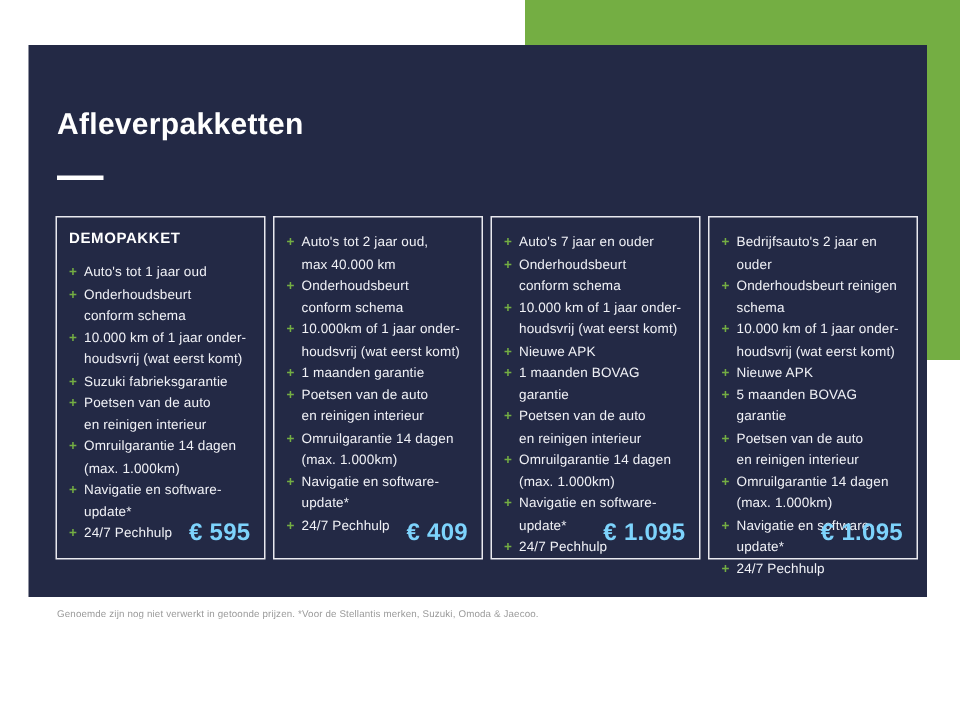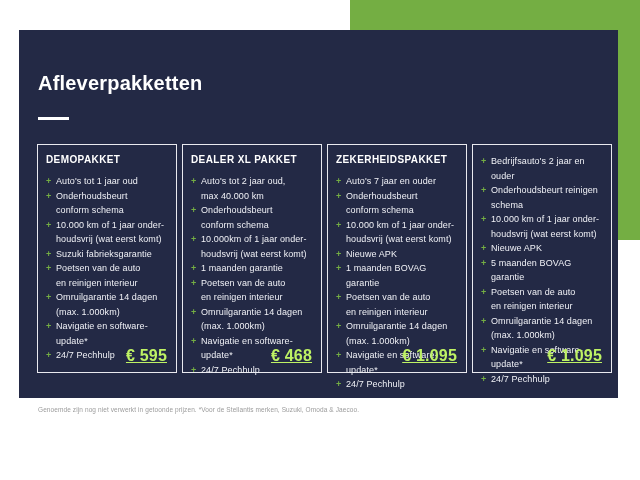--- a/index.html
+++ b/index.html
@@ -48,21 +48,21 @@
   .item-text{
     display:block;font-size:9px;line-height:14.5px;color:var(--item-text);
     white-space:pre-line;letter-spacing:0.1px;
   }
   .plus{
     position:absolute;left:0;top:0;
     font-size:9px;line-height:14.5px;font-weight:700;color:var(--green);
   }
   .price{
     position:absolute;right:9px;bottom:7px;
-    font-size:16px;font-weight:700;color:#bef264;letter-spacing:0.2px;text-decoration:underline;
+    font-size:16px;font-weight:700;color:#7dd3fc;letter-spacing:0.2px;
   }
   .footnote{
     position:absolute;left:38px;top:406px;
     font-size:6.5px;color:var(--footnote);letter-spacing:0.1px;
   }
 </style>
 </head>
 <body>
 
 <div class="green-rect"></div>
@@ -105,21 +105,20 @@
           <span class="plus">+</span>
           <span class="item-text">Navigatie en software-update*</span>
         </div>
         <div class="item">
           <span class="plus">+</span>
           <span class="item-text">24/7 Pechhulp</span>
         </div>
         <div class="price">€ 595</div>
       </div>
       <div class="card">
-        <div class="card-title">DEALER XL PAKKET</div>
         <div class="item">
           <span class="plus">+</span>
           <span class="item-text">Auto's tot 2 jaar oud,
 max 40.000 km</span>
         </div>
         <div class="item">
           <span class="plus">+</span>
           <span class="item-text">Onderhoudsbeurt
 conform schema</span>
         </div>
@@ -143,24 +142,23 @@
 (max. 1.000km)</span>
         </div>
         <div class="item">
           <span class="plus">+</span>
           <span class="item-text">Navigatie en software-update*</span>
         </div>
         <div class="item">
           <span class="plus">+</span>
           <span class="item-text">24/7 Pechhulp</span>
         </div>
-        <div class="price">€ 468</div>
-      </div>
-      <div class="card">
-        <div class="card-title">ZEKERHEIDSPAKKET</div>
+        <div class="price">€ 409</div>
+      </div>
+      <div class="card">
         <div class="item">
           <span class="plus">+</span>
           <span class="item-text">Auto's 7 jaar en ouder</span>
         </div>
         <div class="item">
           <span class="plus">+</span>
           <span class="item-text">Onderhoudsbeurt
 conform schema</span>
         </div>
         <div class="item">

